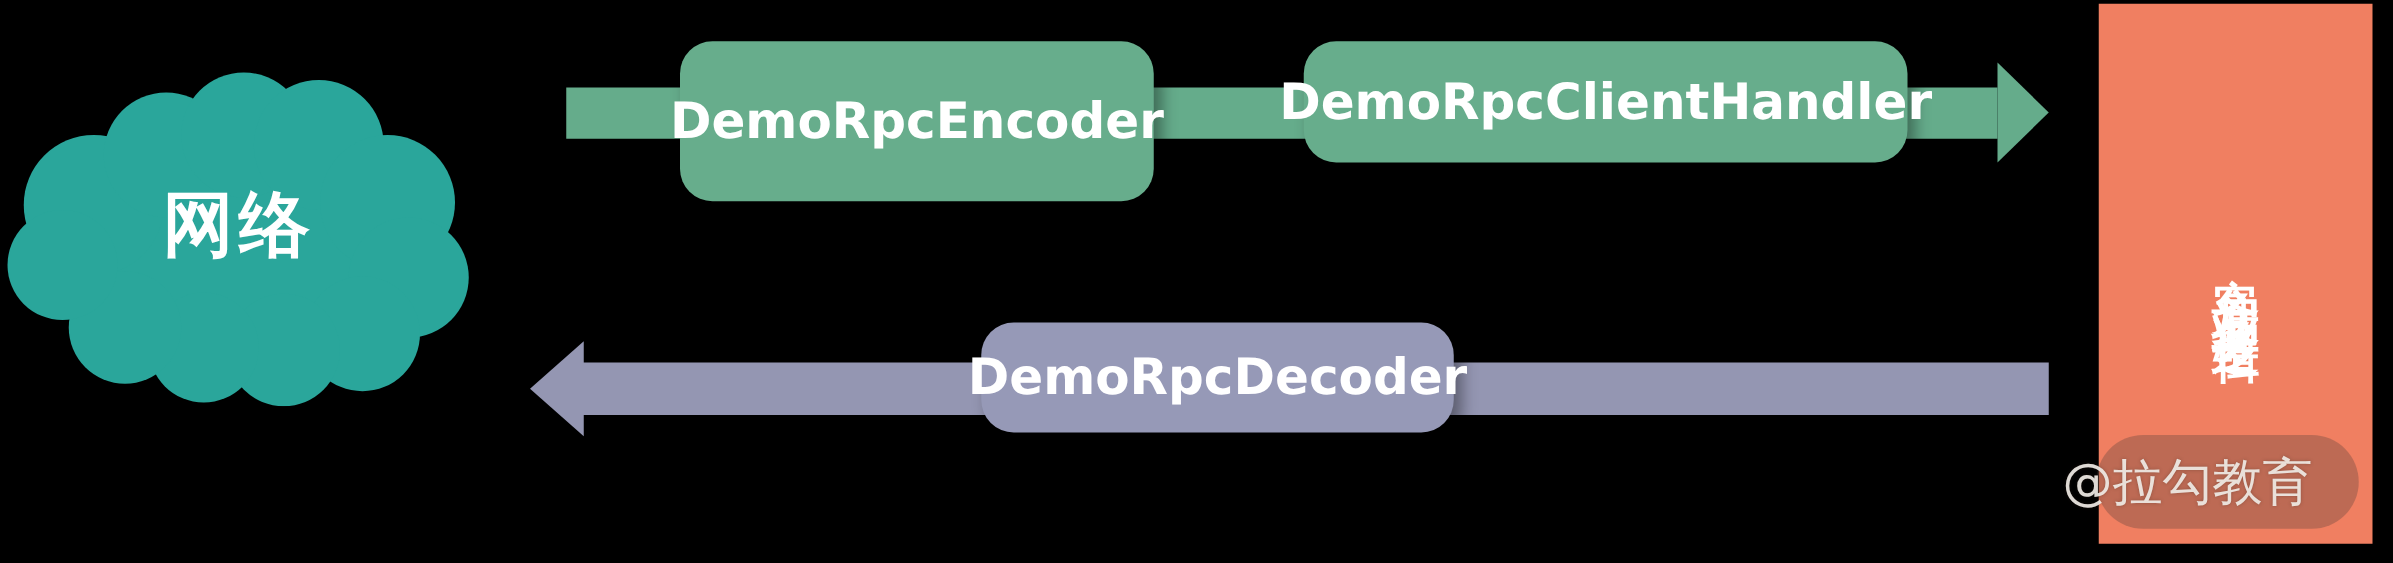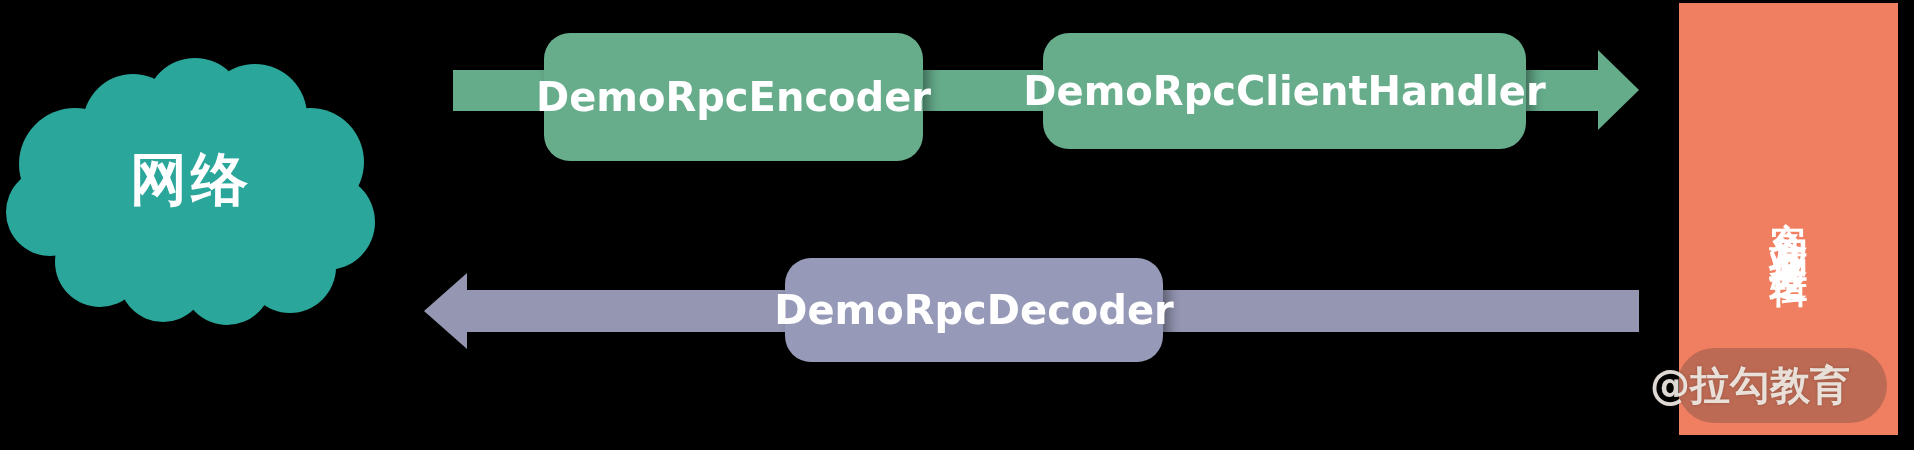--- a/index.html
+++ b/index.html
@@ -62,22 +62,22 @@
   
   .pipeline-box {
     display: flex; align-items: center; justify-content: center;
     border-radius: 26px;
     color: #ffffff;
     font-size: 40px; font-weight: 600;
     box-shadow: 6px 7px 12px rgba(0,0,0,0.38);
     white-space: nowrap;
   }
   .box-encoder { left: 544px;  top: 33px;  width: 379px; height: 128px; background: #67AD8C; }
-  .box-handler { left: 1043px; top: 33px;  width: 483px; height: 116px; background: #67AD8C; }
-  .box-decoder { left: 785px;  top: 258px; width: 378px; height: 104px; background: #9699B7; }
+  .box-handler { left: 1043px; top: 33px;  width: 483px; height: 97px; background: #67AD8C; }
+  .box-decoder { left: 785px;  top: 258px; width: 378px; height: 88px; background: #9699B7; }
 
   
   .client-bar {
     left: 1679px; top: 3px;
     width: 219px; height: 432px;
     background: #F07F61;
     display: flex; align-items: center; justify-content: center;
   }
   .client-bar-label {
     writing-mode: vertical-rl;
@@ -92,21 +92,21 @@
   .watermark-pill {
     left: 1677px; top: 348px;
     width: 210px; height: 75px;
     border-radius: 38px;
     background: rgba(72, 60, 55, 0.30);
   }
   .watermark-text {
     left: 1650px; top: 348px;
     height: 75px;
     display: flex; align-items: center;
-    font-size: 40px; font-weight: 700;
+    font-size: 40px; font-weight: 400;
     color: rgba(240, 235, 230, 0.92);
     text-shadow: 0 0 3px rgba(60,40,30,0.35);
     white-space: nowrap;
   }
 </style>
 </head>
 <body>
 
 <div class="stage">
 

